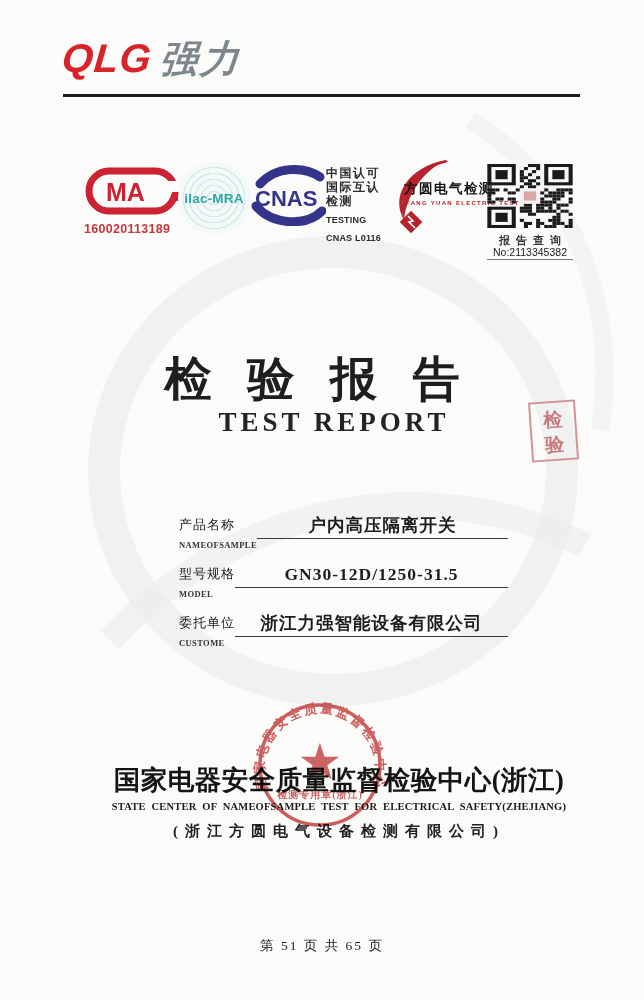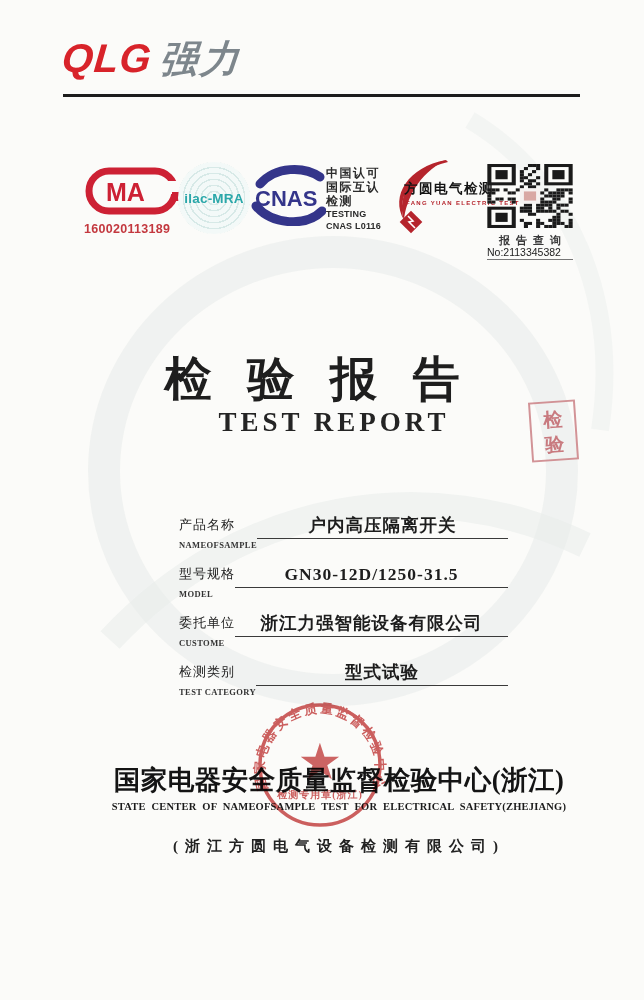--- a/index.html
+++ b/index.html
@@ -32,30 +32,30 @@
     position:absolute; left:178px; top:162px; width:72px; height:72px; border-radius:50%;
     background:repeating-radial-gradient(circle at 50% 50%, #d7e9e7 0 1.4px, #f3f9f8 1.4px 6px);
     display:flex; align-items:center; justify-content:center;
   }
   .ilac-label { font-family:"Liberation Sans", sans-serif; font-size:13.5px;
     font-weight:bold; color:#2aa7a9; letter-spacing:.2px; }
   .cnas { position:absolute; left:250px; top:164px; }
   .cnas-block { position:absolute; left:326px; top:166px; width:60px; line-height:1.18;
     font-family:"Liberation Sans", sans-serif; color:#2b2b2b; }
   .cnas-line-cn { font-size:12px; font-weight:bold; letter-spacing:1.5px; }
-  .cnas-line-en { font-size:9px; font-weight:bold; letter-spacing:.2px; margin-top:1px; }
+  .cnas-line-en { font-size:9px; font-weight:bold; letter-spacing:.2px; margin-top:7px; }
   .fy-svg { position:absolute; left:382px; top:156px; }
   .fy-name { position:absolute; left:404px; top:180px; font-size:13.5px; font-weight:bold;
     color:#141414; letter-spacing:1.5px; white-space:nowrap; }
   .fy-en { position:absolute; left:406px; top:200px; font-size:6px; font-weight:bold;
     color:#b5242c; letter-spacing:1.3px; white-space:nowrap; font-family:"Liberation Sans", sans-serif; }
   .qr { position:absolute; left:487px; top:164px; }
   .qr-caption { position:absolute; left:487px; top:233px; width:86px; text-align:center;
     font-size:11px; font-weight:bold; color:#3a3a3a; letter-spacing:6px; text-indent:6px; }
-  .qr-number { position:absolute; left:487px; top:246px; width:86px; 
+  .qr-number { position:absolute; left:487px; top:246px; width:86px; text-align:center;
     font-size:10.5px; color:#222; font-family:"Liberation Sans", sans-serif;
     border-bottom:1px solid #777; padding-bottom:1px; }
   
   .title-cn {
     position:absolute; top:348px; left:0; width:644px; text-align:center;
     font-size:47px; font-weight:bold; color:#1e1e1e; letter-spacing:12px;
     transform:translateX(-4px); white-space:nowrap;
   }
   .title-en {
     position:absolute; top:407px; left:0; width:644px; text-align:center;
@@ -80,21 +80,21 @@
     margin-top:3px; line-height:11px; white-space:nowrap; }
   .fline { flex:1 1 auto; align-self:flex-start; height:26px;
     border-bottom:1.8px solid #3a3a3a; text-align:center;
     font-size:17.5px; font-weight:600; color:#1d1d1d; letter-spacing:1px;
     line-height:24px; white-space:nowrap; }
   
   .org { position:absolute; top:762px; left:0; width:644px; text-align:center;padding-left:34px; }
   .org-name { font-size:26.5px; font-weight:bold; color:#141414; letter-spacing:.5px; white-space:nowrap; }
   .org-en { font-size:10.5px; font-weight:bold; color:#1a1a1a; margin-top:3px;
     letter-spacing:.2px; word-spacing:3px; white-space:nowrap; }
-  .org-co { font-size:15px; font-weight:bold; color:#222; margin-top:25px;
+  .org-co { font-size:15px; font-weight:bold; color:#222; margin-top:10px;
     letter-spacing:7px; white-space:nowrap; }
   .stamp { position:absolute; left:252px; top:697px; width:136px; height:136px;
     mix-blend-mode:multiply; opacity:.85; }
   
   .footer { position:absolute; top:937px; left:0; width:644px; text-align:center;
     font-size:13.5px; color:#222; letter-spacing:2px; }
 </style>
 </head>
 <body>
 
@@ -303,39 +303,33 @@
       </div>
       <div class="fline">GN30-12D/1250-31.5</div>
     </div>
     <div class="frow">
       <div class="flabel-wrap">
         <span class="flabel">委托单位</span>
         <span class="fsub">CUSTOME</span>
       </div>
       <div class="fline">浙江力强智能设备有限公司</div>
     </div>
-    <div class="frow">
-      <div class="flabel-wrap">
-        <span class="flabel">检测类别</span>
-        <span class="fsub">TEST CATEGORY</span>
-      </div>
-      <div class="fline">型式试验</div>
-    </div>
   </div>
 
   <div class="org">
     <div class="org-name">国家电器安全质量监督检验中心(浙江)</div>
     <div class="org-en">STATE CENTER OF NAMEOFSAMPLE TEST FOR ELECTRICAL SAFETY(ZHEJIANG)</div>
     <div class="org-co">(浙江方圆电气设备检测有限公司)</div>
   </div>
 
   <svg class="stamp" width="136" height="136" viewBox="0 0 136 136">
     <circle cx="68" cy="68" r="60" fill="none" stroke="#c74444" stroke-width="3.5"></circle>
     <path id="stamp-arc" d="M 17,95 A 56,56 0 1 1 119,95" fill="none"></path>
     <text font-size="13" font-weight="bold" fill="#c74444" letter-spacing="2.5">
       <textPath href="#stamp-arc" startOffset="50%" text-anchor="middle">国家电器安全质量监督检验中心</textPath>
     </text>
     <text x="68" y="82" font-size="50" fill="#c84a4a" text-anchor="middle">★</text>
     <text x="68" y="101" font-size="10" font-weight="bold" fill="#c74444" text-anchor="middle" letter-spacing="1">检测专用章(浙江)</text>
   </svg>
 
+  <div class="footer">第 51 页 共 65 页</div>
 
 </div>
 
 </body></html>

